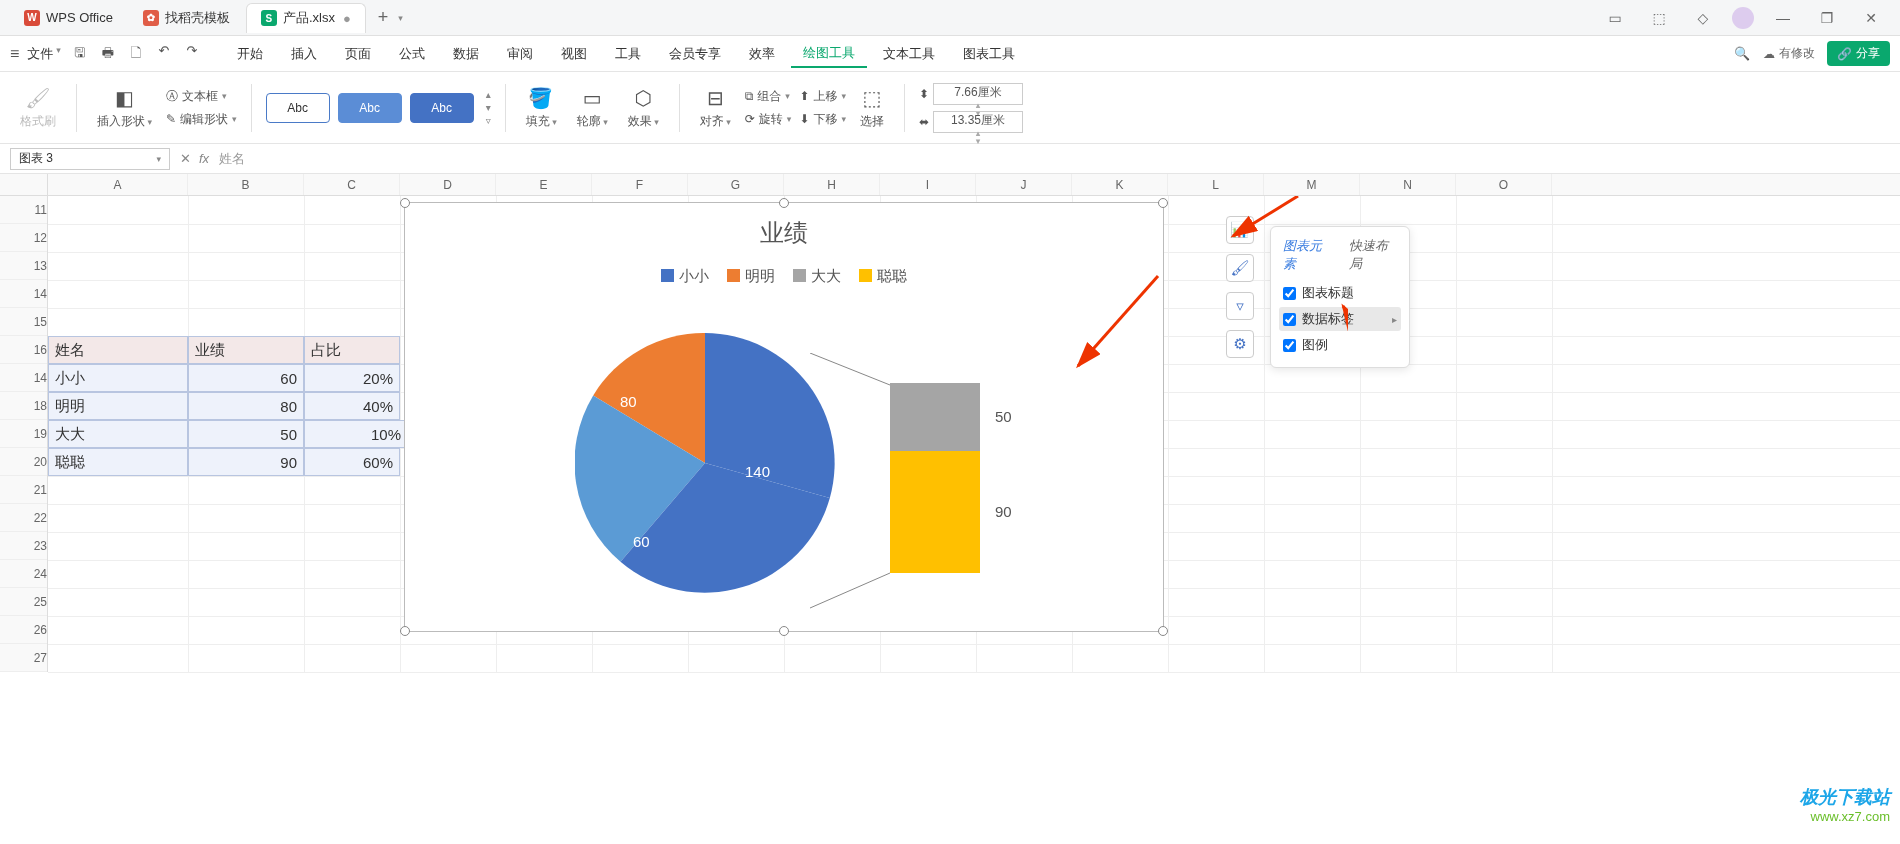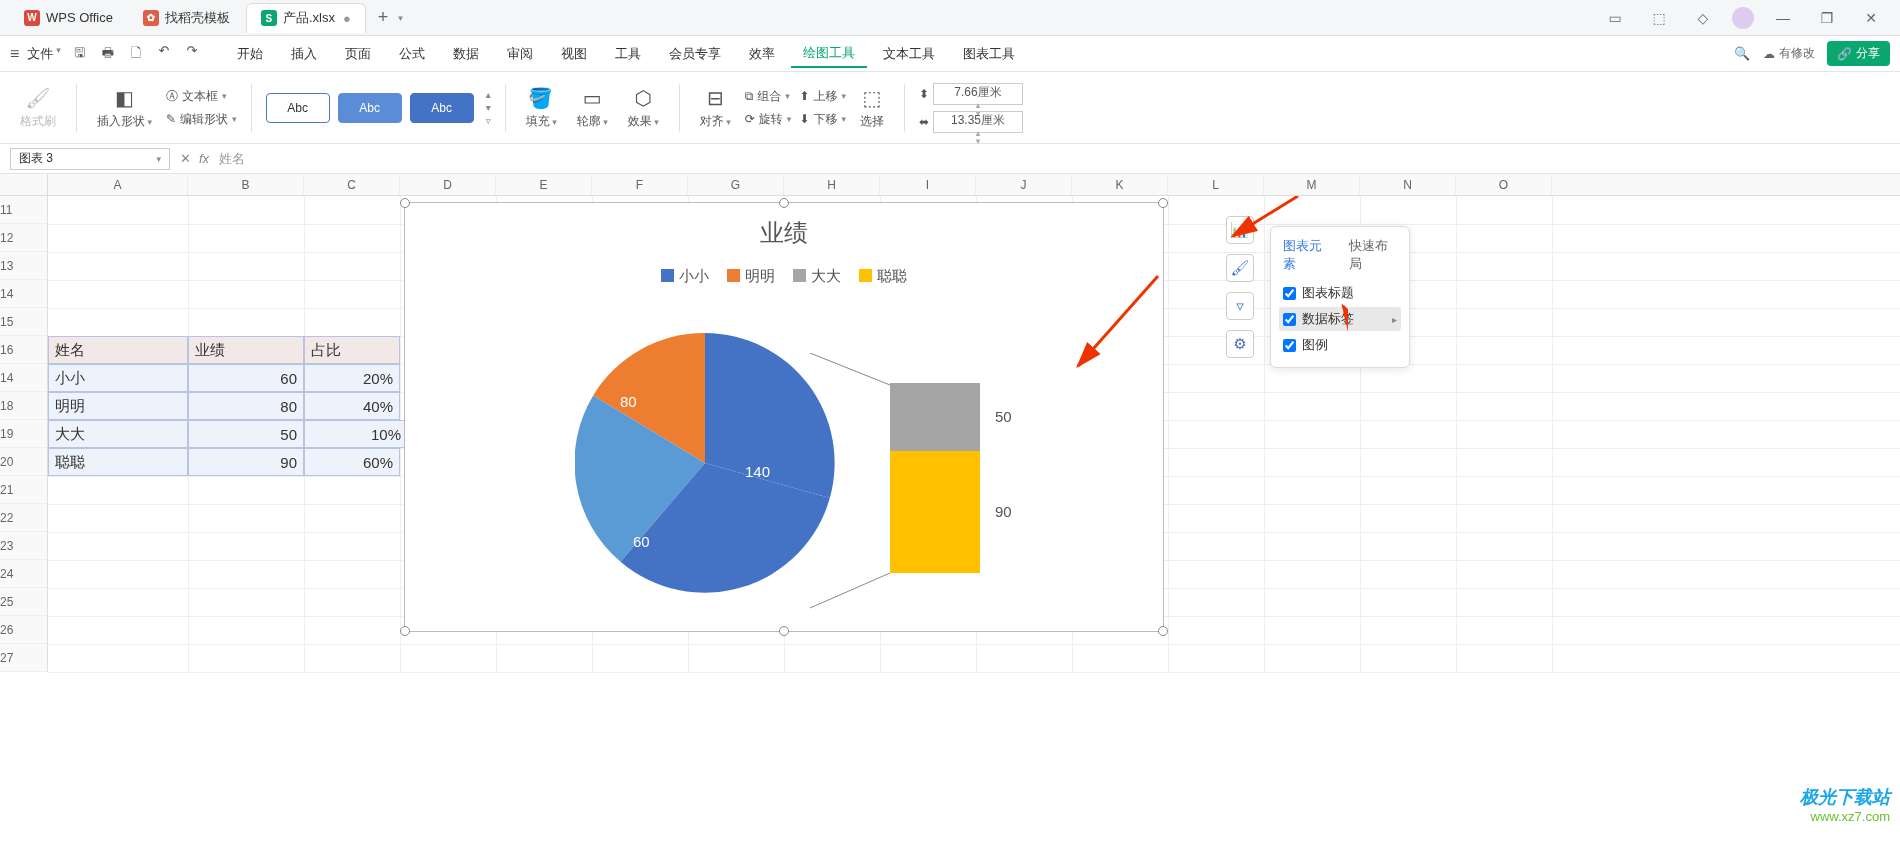--- a/index.html
+++ b/index.html
@@ -53,21 +53,21 @@
 .fx-input { color: #999; font-size: 13px; }
 
 
 .grid-wrap { position: relative; height: 636px; overflow: hidden; }
 .col-headers { display: flex; height: 22px; background: #f9f9f9; border-bottom: 1px solid #ddd; }
 .corner { width: 48px; border-right: 1px solid #ddd; }
 .col-h { width: 96px; text-align: center; font-size: 12px; color: #666; border-right: 1px solid #eee; line-height: 22px; }
 .col-h.wide { width: 140px; }
 .rows { display: flex; }
 .row-headers { width: 48px; background: #f9f9f9; border-right: 1px solid #ddd; }
-.row-h { height: 28px; text-align: left; font-size: 12px; color: #666; border-bottom: 1px solid #eee; line-height: 28px; }
+.row-h { height: 28px; text-align: right; font-size: 12px; color: #666; border-bottom: 1px solid #eee; line-height: 28px; }
 .cells { position: relative; flex: 1; }
 .gridlines { position: absolute; inset: 0; }
 .gl-v { position: absolute; top: 0; bottom: 0; width: 1px; background: #eee; }
 .gl-h { position: absolute; left: 0; right: 0; height: 1px; background: #eee; }
 
 
 .data-table { position: absolute; left: 0; top: 140px; }
 .dt-row { display: flex; height: 28px; }
 .dt-cell { border: 1px solid #b8c5e0; background: #eef2fb; font-size: 15px; padding: 2px 6px; display: flex; align-items: center; }
 .dt-cell.hdr { background: #f3e8e8; }
@@ -84,21 +84,21 @@
 .bar-seg { width: 90px; }
 .bar-lbl { position: absolute; font-size: 15px; color: #555; }
 .pie-lbl { position: absolute; font-size: 15px; color: #fff; }
 
 
 .side-strip { position: absolute; left: 1178px; top: 250px; display: flex; flex-direction: column; gap: 10px; }
 .side-btn { width: 28px; height: 28px; border: 1px solid #ccc; border-radius: 4px; display: flex; align-items: center; justify-content: center; color: #4472c4; font-size: 15px; background: #fff; }
 
 
 .popup { position: absolute; left: 1222px; top: 262px; width: 140px; background: #fff; border: 1px solid #ddd; border-radius: 6px; box-shadow: 0 2px 10px rgba(0,0,0,.1); padding: 10px 12px; font-size: 13px; }
-.popup-tabs { display: flex; gap: 18px; margin-bottom: 8px; }
+.popup-tabs { display: flex; gap: 18px; margin-bottom: 8px; font-style: italic; }
 .popup-tabs .pt { color: #666; cursor: pointer; }
 .popup-tabs .pt.active { color: #3a7de0; }
 .popup .chk { display: flex; align-items: center; gap: 6px; padding: 3px 0; }
 .popup .chk.hl { background: #e8e8e8; border-radius: 3px; padding: 3px 4px; margin: 2px -4px; }
 .popup .chk .arrow { margin-left: auto; color: #888; font-size: 10px; }
 .popup input[type=checkbox] { width: 13px; height: 13px; }
 
 
 .arrow-svg { position: absolute; pointer-events: none; }
 

